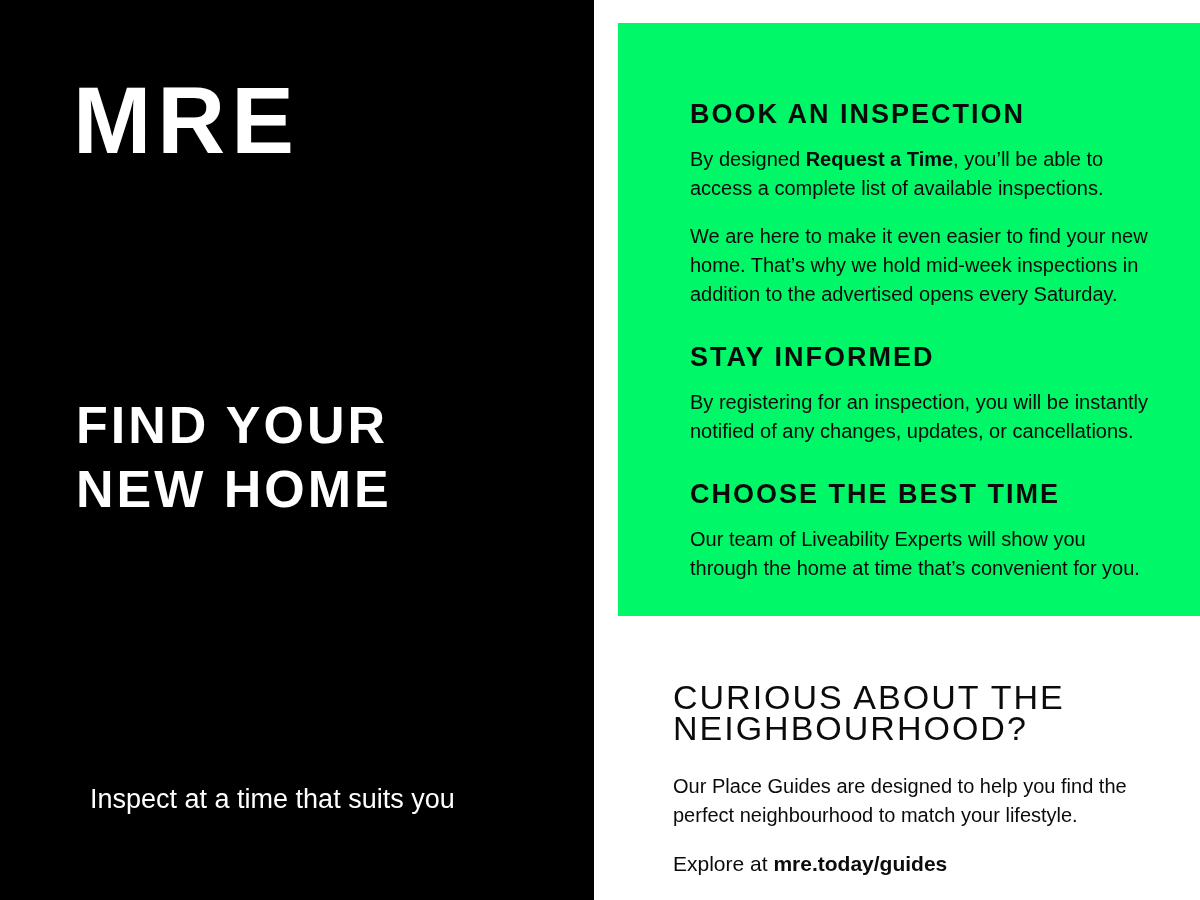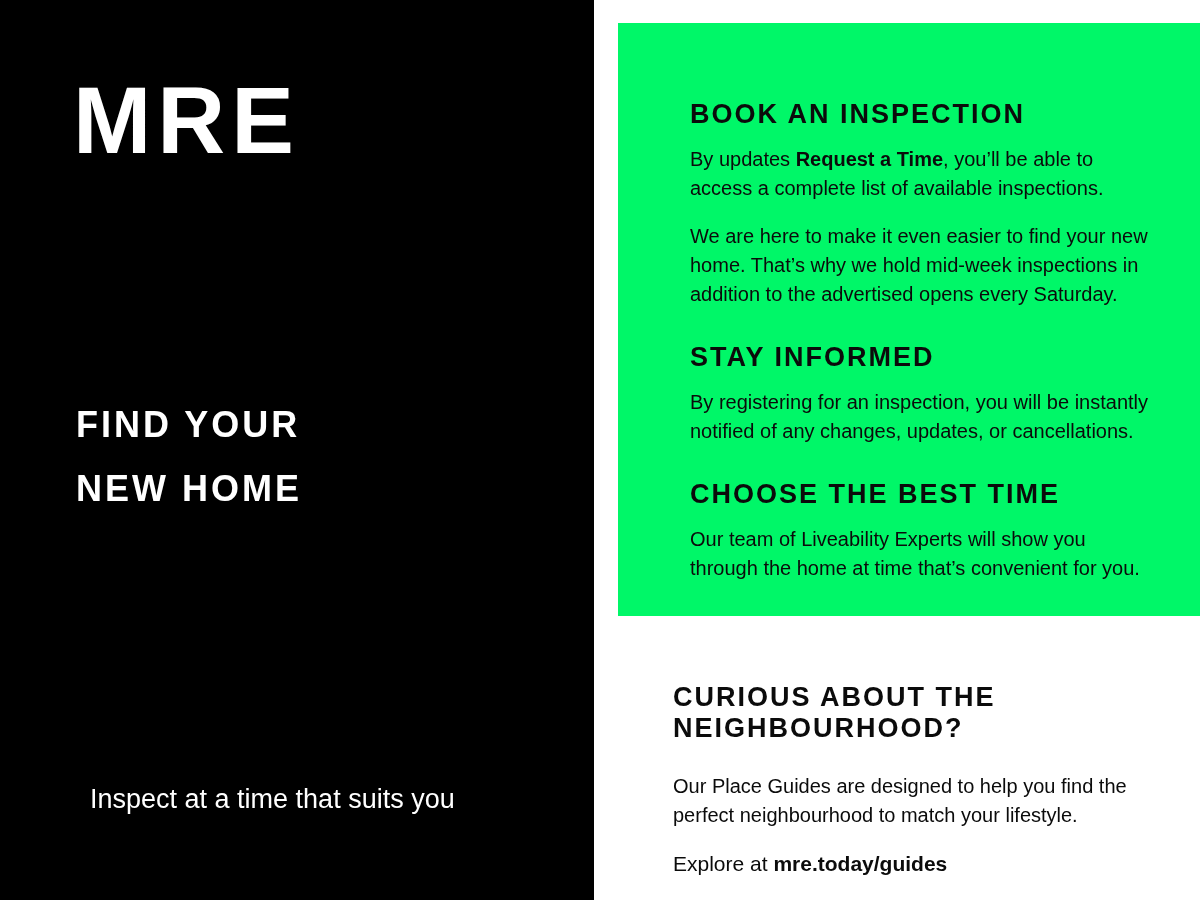--- a/index.html
+++ b/index.html
@@ -40,21 +40,21 @@
     line-height: 1;
     font-weight: bold;
     letter-spacing: 6px;
     white-space: nowrap;
   }
   .headline {
     position: absolute;
     top: 393px;
     left: 76px;
     color: var(--text-light);
-    font-size: 36px;
+    font-size: 52px;
     line-height: 64px;
     font-weight: bold;
     letter-spacing: 3px;
     white-space: nowrap;
   }
   .tagline {
     position: absolute;
     top: 783px;
     left: 90px;
     color: var(--text-light);
@@ -98,23 +98,23 @@
     font-size: 20px;
     line-height: 29px;
     font-weight: 400;
   }
   .body-text:last-child { margin-bottom: 0; }
   .body-text strong { font-weight: bold; }
   .white-heading {
     margin: 0 0 28px 0;
     max-width: 460px;
     color: var(--text-dark);
-    font-size: 27px;
+    font-size: 34px;
     line-height: 31px;
-    font-weight: bold;
+    font-weight: normal;
     letter-spacing: 2px;
   }
   .white-panel .body-text { max-width: 470px; }
   .explore-line {
     margin: 0;
     color: var(--text-dark);
     font-size: 21px;
     line-height: 29px;
   }
   .explore-line strong { font-weight: bold; }
@@ -132,21 +132,21 @@
     </div>
     <div class="tagline">Inspect at a time that suits you</div>
   </div>
 
   <div class="right-panel">
 
     <div class="green-panel">
 
       <div class="section">
         <h2 class="section-heading">BOOK AN INSPECTION</h2>
-        <p class="body-text"><span>By updates </span><strong>Request a Time</strong><span>, you’ll be able to access a complete list of available inspections.</span></p>
+        <p class="body-text"><span>By designed </span><strong>Request a Time</strong><span>, you’ll be able to access a complete list of available inspections.</span></p>
         <p class="body-text">We are here to make it even easier to find your new home. That’s why we hold mid-week inspections in addition to the advertised opens every Saturday.</p>
       </div>
 
       <div class="section">
         <h2 class="section-heading">STAY INFORMED</h2>
         <p class="body-text">By registering for an inspection, you will be instantly notified of any changes, updates, or cancellations.</p>
       </div>
 
       <div class="section">
         <h2 class="section-heading">CHOOSE THE BEST TIME</h2>

